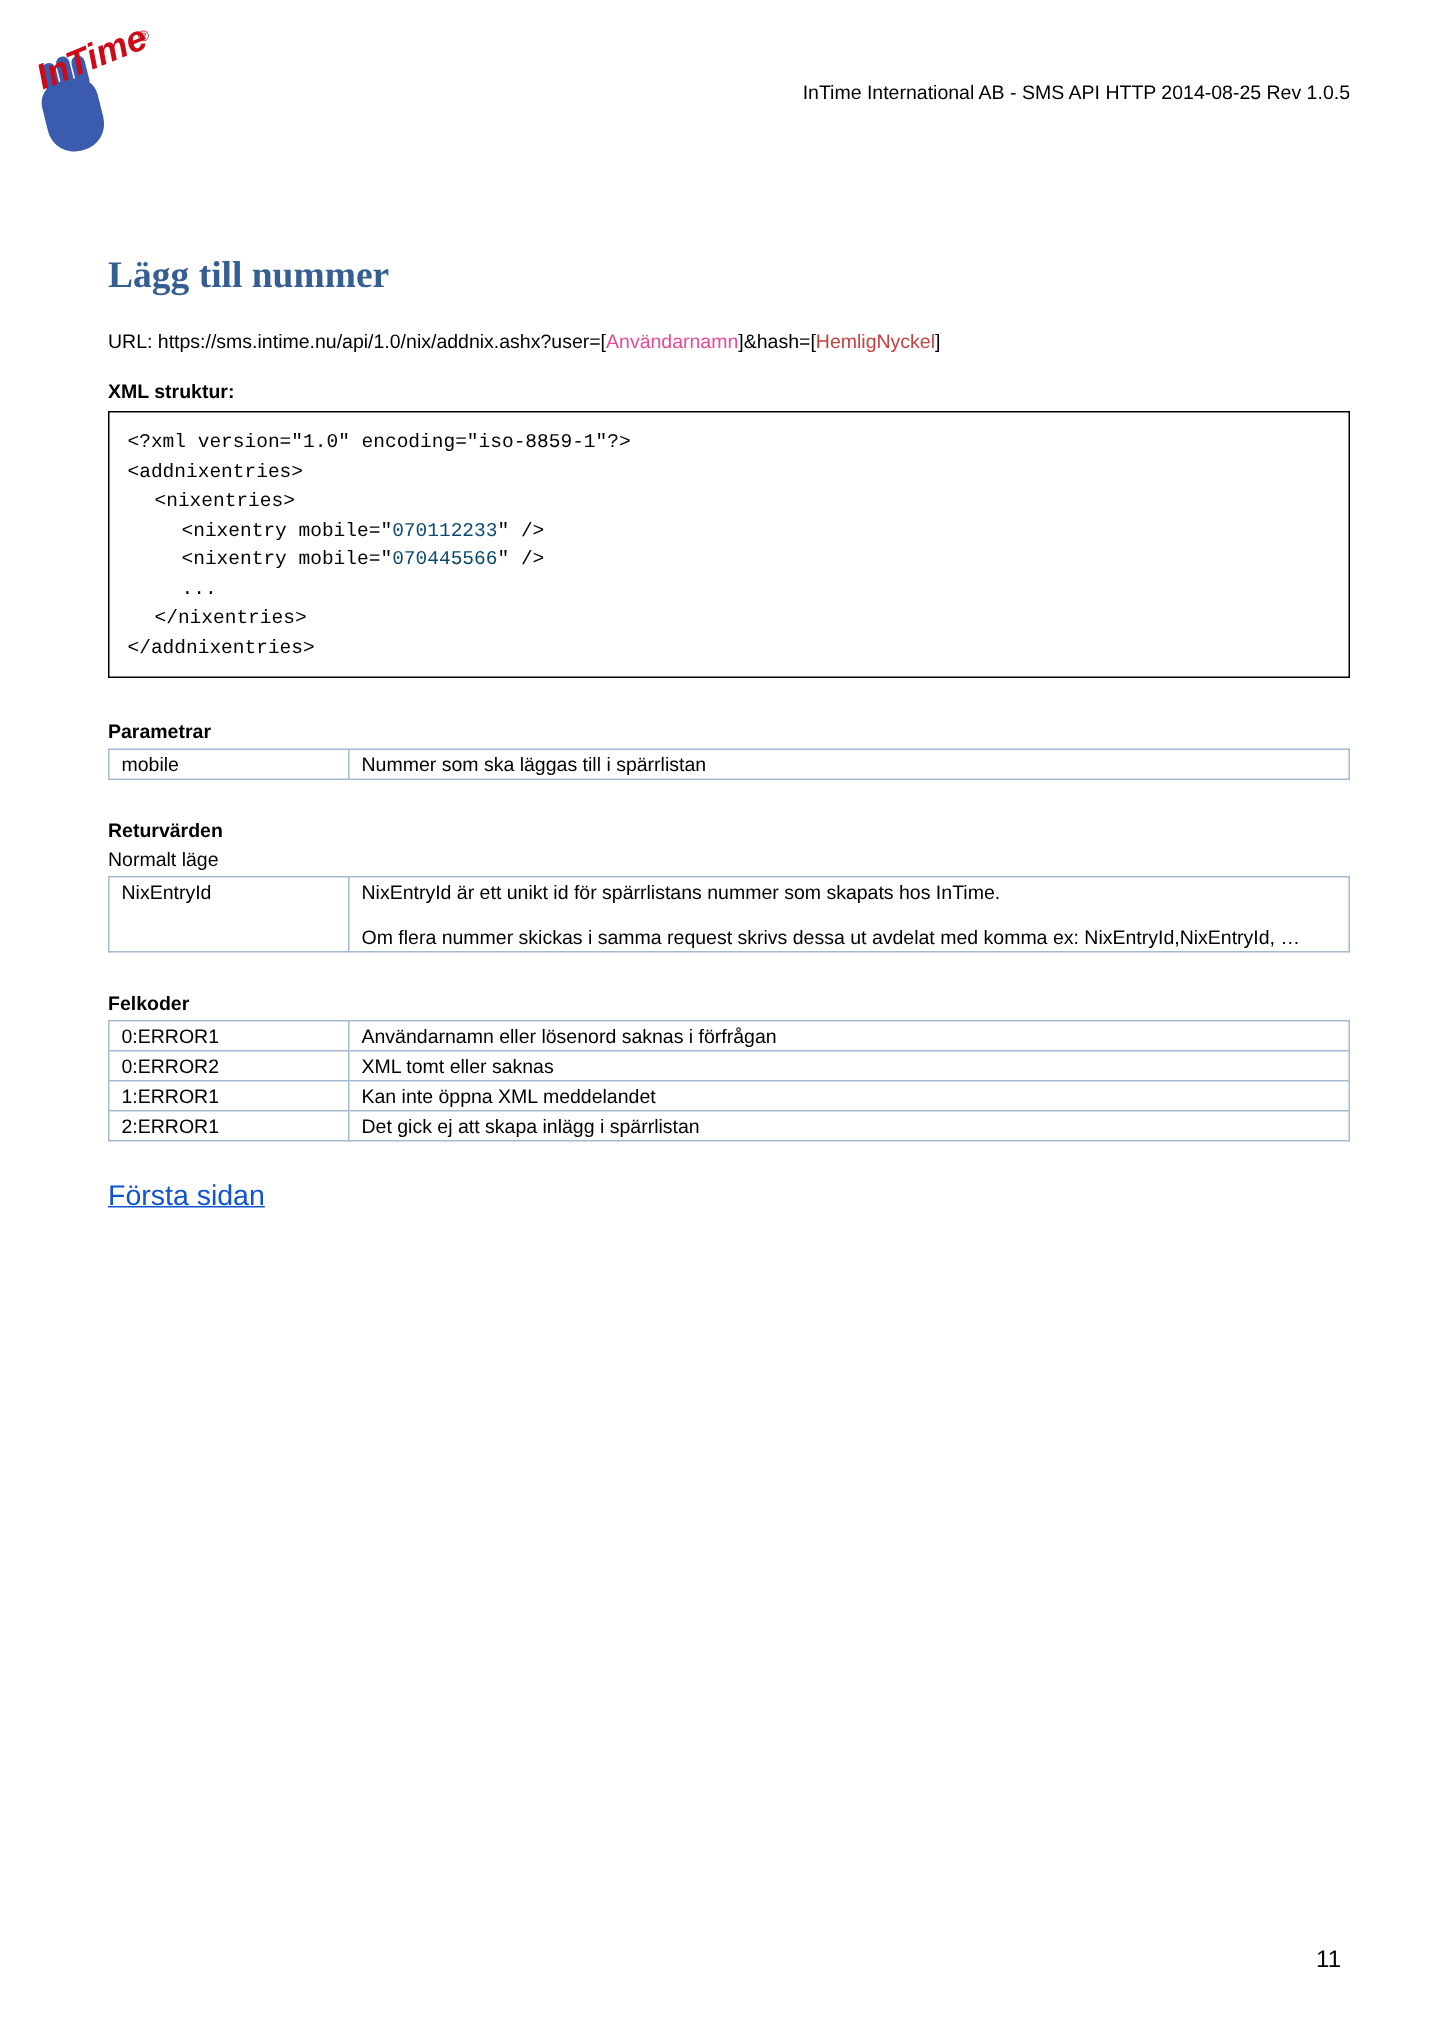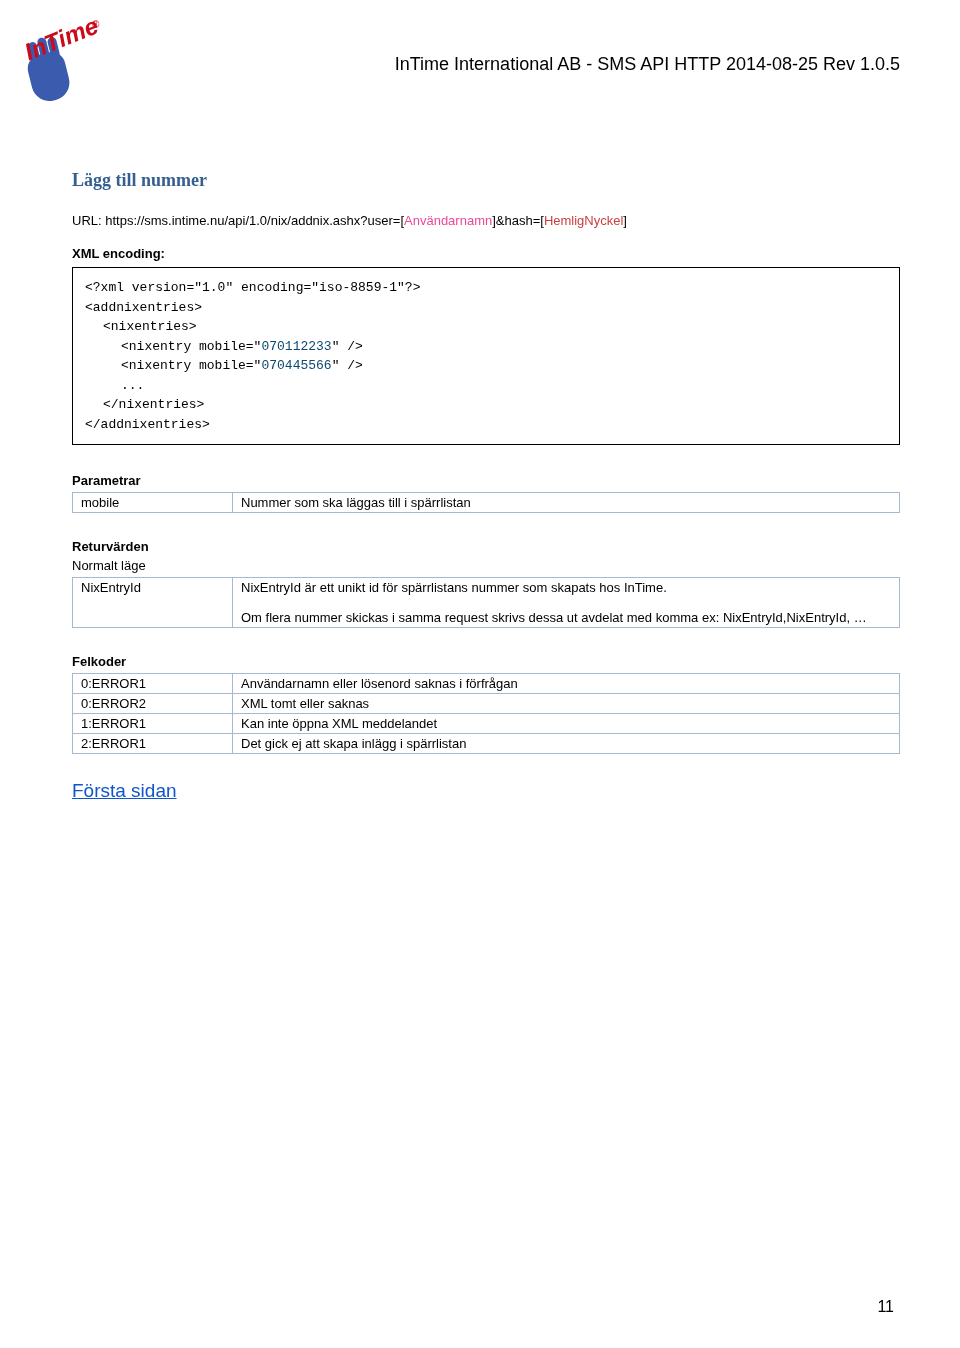--- a/index.html
+++ b/index.html
@@ -55,29 +55,29 @@
     position: absolute;
     top: 14px;
     left: 92px;
     font-size: 10px;
     color: #cc0a1a;
   }
   .header-line {
     position: absolute;
     right: 60px;
     top: 54px;
-    font-size: 18px;
+    font-size: 13px;
     color: #000;
   }
   .content {
     padding: 170px 60px 0 72px;
   }
   h1 {
     font-family: "Times New Roman", serif;
-    font-size: 18px;
+    font-size: 25px;
     font-weight: bold;
     color: #365f91;
     margin-bottom: 22px;
   }
   .url-line {
     font-size: 13px;
     margin-bottom: 18px;
   }
   .url-user { color: #ec4899; }
   .url-hash { color: #c84040; }
@@ -147,21 +147,21 @@
 
 <div class="header-line">InTime International AB - SMS API HTTP 2014-08-25 Rev 1.0.5</div>
 
 <div class="content">
   <h1>Lägg till nummer</h1>
 
   <p class="url-line">
     <span>URL: https://sms.intime.nu/api/1.0/nix/addnix.ashx?user=[</span><span class="url-user">Användarnamn</span><span>]&amp;hash=[</span><span class="url-hash">HemligNyckel</span><span>]</span>
   </p>
 
-  <p class="xml-label">XML encoding:</p>
+  <p class="xml-label">XML struktur:</p>
 
   <div class="codeblock"><span>&lt;?xml version="1.0" encoding="iso-8859-1"?&gt;</span>
 <span>&lt;addnixentries&gt;</span>
 <span class="indent1">&lt;nixentries&gt;</span><span class="indent2"><span>&lt;nixentry mobile="</span><span class="green">070112233</span><span>" /&gt;</span></span><span class="indent2"><span>&lt;nixentry mobile="</span><span class="green">070445566</span><span>" /&gt;</span></span><span class="indent2">...</span><span class="indent1">&lt;/nixentries&gt;</span><span>&lt;/addnixentries&gt;</span></div>
 
   <p class="section-title">Parametrar</p>
   <table class="param">
     <tbody>
         <tr>
       <td>mobile</td>

